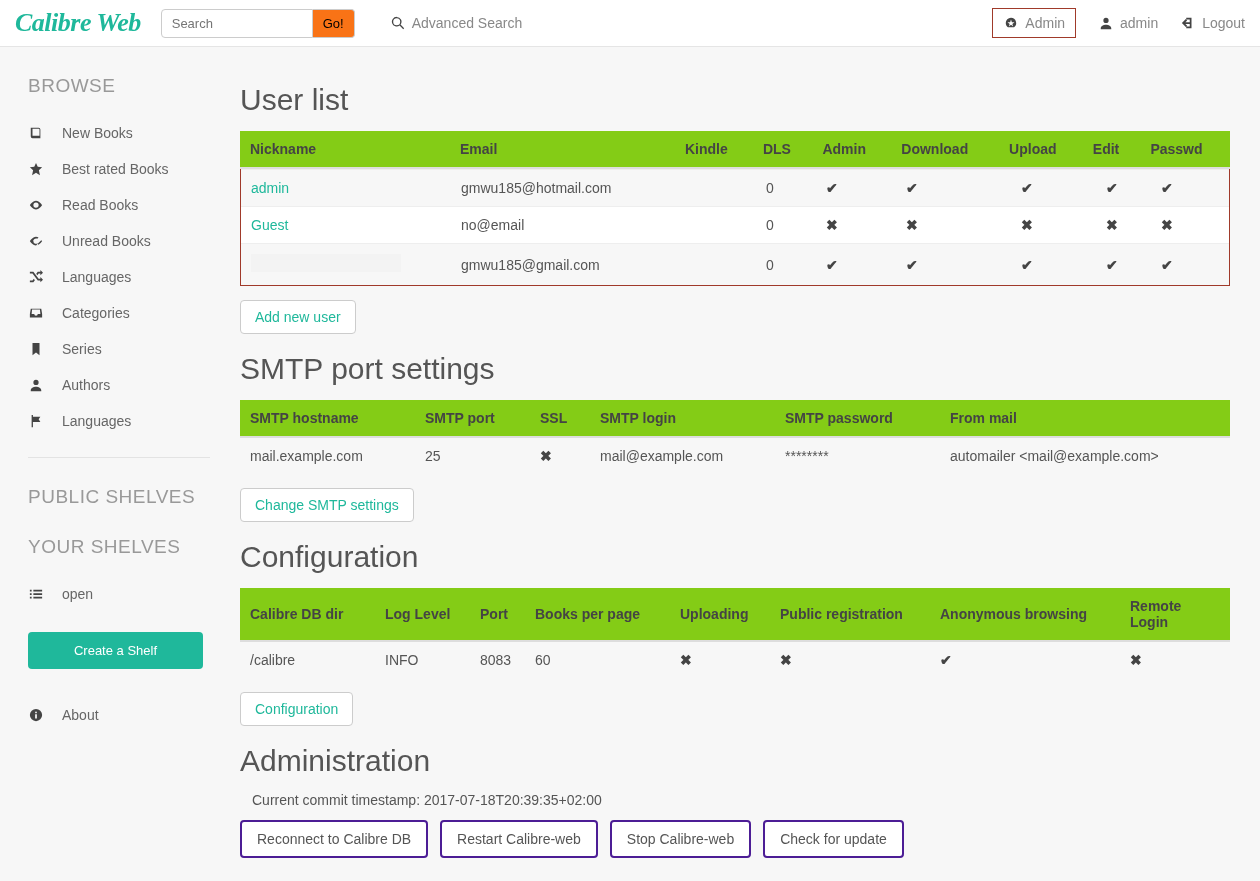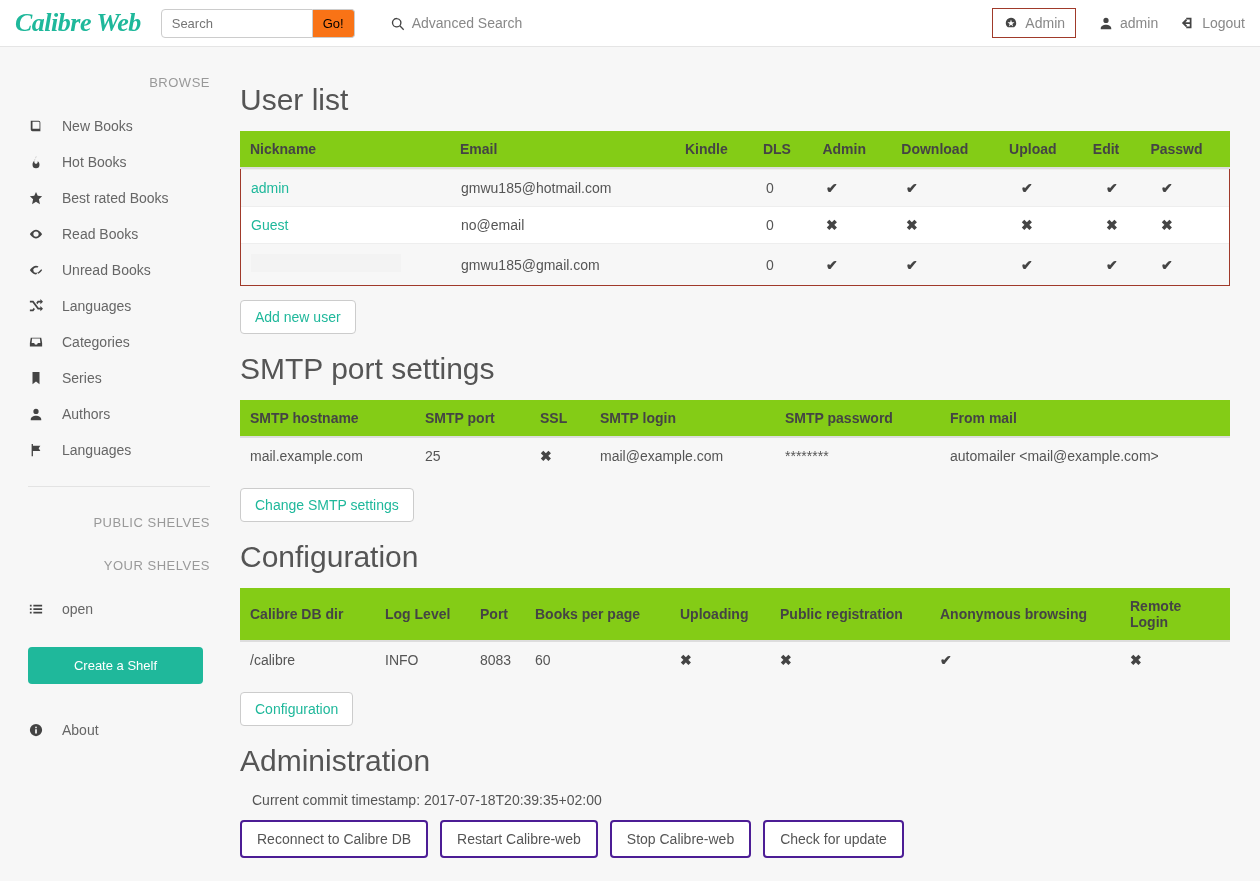--- a/index.html
+++ b/index.html
@@ -2,27 +2,27 @@
 <html><head>
 <meta charset="utf-8">
 <style>
 * { box-sizing: border-box; margin: 0; padding: 0; }
 body { font-family: -apple-system, BlinkMacSystemFont, "Segoe UI", Helvetica, Arial, sans-serif; background: #f7f7f7; color: #555; font-size: 14px; }
 .navbar { background: #fff; border-bottom: 1px solid #e5e5e5; padding: 8px 15px; display: flex; align-items: center; gap: 10px; }
 .brand { font-family: cursive; font-size: 26px; color: #1fb89b; font-weight: bold; font-style: italic; letter-spacing: -0.5px; }
 .search-group { display: flex; margin-left: 10px; }
 .search-input { padding: 6px 10px; border: 1px solid #ccc; border-radius: 4px 0 0 4px; width: 152px; font-size: 13px; }
 .go-btn { padding: 6px 10px; border: 1px solid #ccc; border-left: none; background: #f97316; border-radius: 0 4px 4px 0; cursor: pointer; font-size: 13px; }
-.adv-search { margin-left: 25px; color: #888; display: flex; align-items: flex-end; gap: 6px; cursor: pointer; }
+.adv-search { margin-left: 25px; color: #888; display: flex; align-items: center; gap: 6px; cursor: pointer; }
 .nav-right { margin-left: auto; display: flex; align-items: center; gap: 22px; }
 .nav-link { color: #888; display: flex; align-items: center; gap: 6px; cursor: pointer; text-decoration: none; }
 .nav-link.boxed { border: 1px solid #a03a2a; padding: 6px 10px; }
 .layout { display: flex; }
 .sidebar { width: 210px; padding: 20px 0 20px 28px; }
-.sidebar-title { color: #999; font-size: 13px; letter-spacing: 0.5px; margin: 28px 0 18px 0; font-weight: 400; text-align: right; }
+.sidebar-title { color: #999; font-size: 19px; letter-spacing: 0.5px; margin: 28px 0 18px 0; font-weight: 400; }
 .sidebar-title:first-child { margin-top: 8px; }
 .sidebar-item { display: flex; align-items: center; gap: 18px; padding: 10px 0; color: #666; cursor: pointer; }
 .icon { width: 16px; display: inline-flex; align-items: center; justify-content: center; color: #444; }
 .divider { border: none; border-top: 1px solid #e3e3e3; margin: 18px 0 0 0; }
 .create-shelf { background: #1fb89b; color: #fff; border: none; padding: 11px 0; width: 175px; border-radius: 4px; cursor: pointer; margin-top: 20px; font-size: 13px; }
 .main { flex: 1; padding: 18px 30px 30px 30px; }
 h2 { font-size: 30px; font-weight: 300; color: #555; margin: 18px 0 14px 0; }
 table { width: 100%; border-collapse: collapse; background: #84cc16; }
 th, td { text-align: left; padding: 10px 10px; font-size: 14px; }
 th { border-bottom: 2px solid #ddd; font-weight: 600; color: #444; }
@@ -88,28 +88,20 @@
   <div class="sidebar">
     <div class="sidebar-title">BROWSE</div>
 
     <div class="sidebar-item">
         <span class="icon">
           <svg viewBox="0 0 16 16">
             <path d="M2 2h9a2 2 0 012 2v10H4a2 2 0 01-2-2V2zm2 1v8h8V4a1 1 0 00-1-1H4z"></path>
           </svg>
         </span>
         <span>New Books</span>
-      </div>
-    <div class="sidebar-item">
-        <span class="icon">
-          <svg viewBox="0 0 16 16">
-            <path d="M8 1c1 3-2 3-2 6 0 2 1 3 2 3s2-1 2-3c0 0 2 1 2 4a4 4 0 11-8 0c0-4 4-5 4-10z"></path>
-          </svg>
-        </span>
-        <span>Hot Books</span>
       </div>
     <div class="sidebar-item">
         <span class="icon">
           <svg viewBox="0 0 16 16">
             <path d="M8 1l2 4.5 5 .5-3.7 3.3L12.5 15 8 12.3 3.5 15l1.2-5.7L1 6l5-.5L8 1z"></path>
           </svg>
         </span>
         <span>Best rated Books</span>
       </div>
     <div class="sidebar-item">

